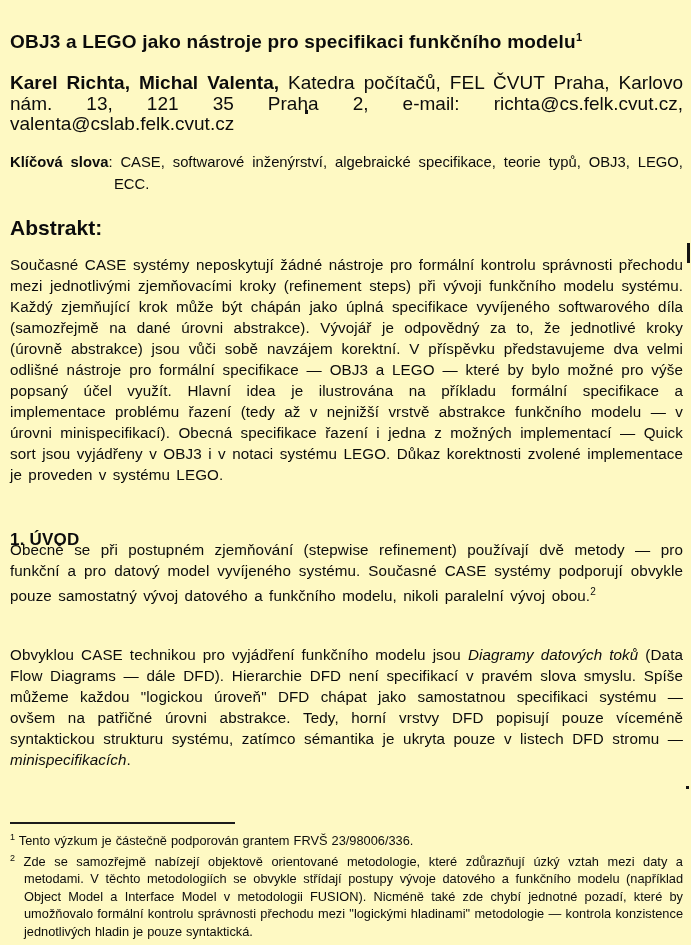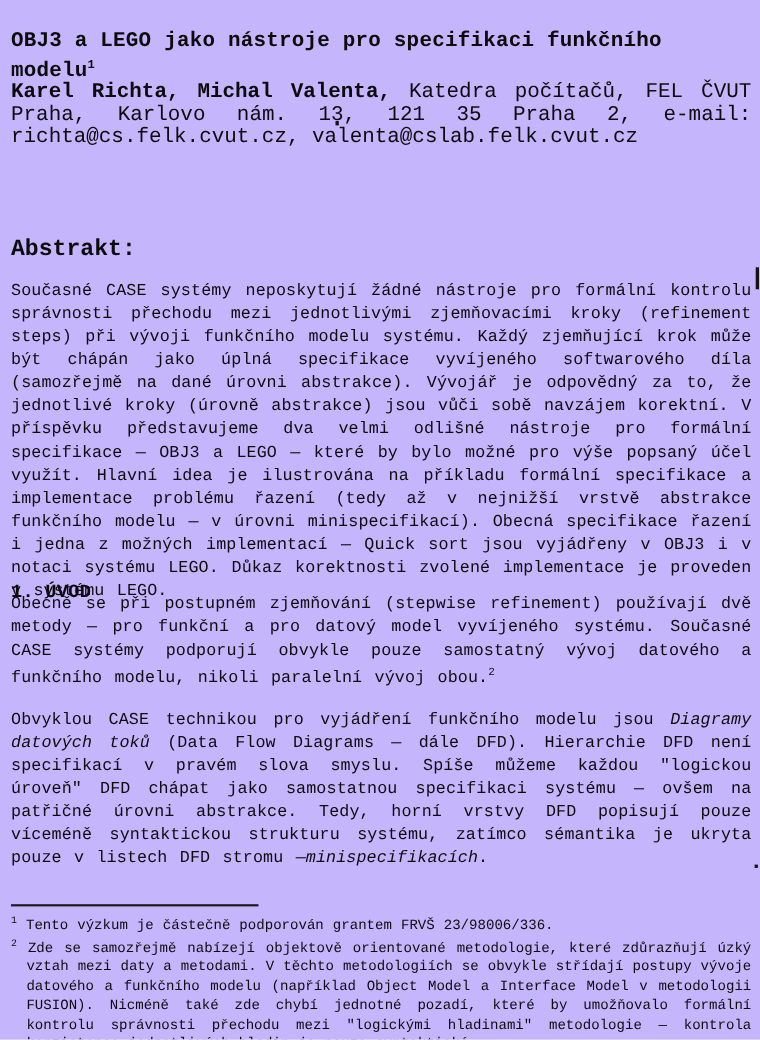--- a/index.html
+++ b/index.html
@@ -1,20 +1,20 @@
 <!DOCTYPE html>
 <html><head>
 <meta charset="utf-8">
 <style>
   html, body { margin:0; padding:0; background:#e8e8e8; }
   .page {
     position:relative;
     width:691px; height:945px;
-    background:#c4b5fd;
-    font-family:Liberation Mono, monospace;
+    background:#fef9c3;
+    font-family:Liberation Sans, sans-serif;
     color:#0c0c0c;
     overflow:hidden;
     -webkit-font-smoothing:antialiased;
   }
   .block { position:absolute; left:10px; width:673px; }
 
   .title {
     top:13px;
     font-size:19px; font-weight:bold;
     letter-spacing:0.2px;
@@ -86,20 +86,21 @@
 </style>
 </head>
 <body>
 
 <div class="page">
 
   <h1 class="block title"><span>OBJ3 a LEGO jako nástroje pro specifikaci funkčního modelu</span><sup>1</sup></h1>
 
   <p class="block authors"><span class="names">Karel Richta, Michal Valenta,</span><span> Katedra počítačů, FEL ČVUT Praha, Karlovo nám. 13, 121 35 Praha 2, e-mail: richta@cs.felk.cvut.cz, valenta@cslab.felk.cvut.cz</span></p>
 
+  <p class="block keywords"><span class="kw-label">Klíčová slova</span><span>: </span><span>CASE, softwarové inženýrství, algebraické specifikace, teorie typů, OBJ3, LEGO, ECC.</span></p>
 
   <h2 class="block abstract-heading">Abstrakt:</h2>
 
   <p class="block body-par abstract-body">Současné CASE systémy neposkytují žádné nástroje pro formální kontrolu správnosti přechodu mezi jednotlivými zjemňovacími kroky (refinement steps) při vývoji funkčního modelu systému. Každý zjemňující krok může být chápán jako úplná specifikace vyvíjeného softwarového díla (samozřejmě na dané úrovni abstrakce). Vývojář je odpovědný za to, že jednotlivé kroky (úrovně abstrakce) jsou vůči sobě navzájem korektní. V příspěvku představujeme dva velmi odlišné nástroje pro formální specifikace — OBJ3 a LEGO — které by bylo možné pro výše popsaný účel využít. Hlavní idea je ilustrována na příkladu formální specifikace a implementace problému řazení (tedy až v nejnižší vrstvě abstrakce funkčního modelu — v úrovni minispecifikací). Obecná specifikace řazení i jedna z možných implementací — Quick sort jsou vyjádřeny v OBJ3 i v notaci systému LEGO. Důkaz korektnosti zvolené implementace je proveden v systému LEGO.</p>
 
   <h2 class="block section-heading">1. ÚVOD</h2>
 
   <p class="block body-par para1"><span>Obecně se při postupném zjemňování (stepwise refinement) používají dvě metody — pro funkční a pro datový model vyvíjeného systému. Současné CASE systémy podporují obvykle pouze samostatný vývoj datového a funkčního modelu, nikoli paralelní vývoj obou.</span><sup>2</sup></p>
 
   <p class="block body-par para2"><span>Obvyklou CASE technikou pro vyjádření funkčního modelu jsou </span><span class="ital">Diagramy datových toků</span><span> (Data Flow Diagrams — dále DFD). Hierarchie DFD není specifikací v pravém slova smyslu. Spíše můžeme každou "logickou úroveň" DFD chápat jako samostatnou specifikaci systému — ovšem na patřičné úrovni abstrakce. Tedy, horní vrstvy DFD popisují pouze víceméně syntaktickou strukturu systému, zatímco sémantika je ukryta pouze v listech DFD stromu —</span><span class="ital">minispecifikacích</span><span>.</span></p>

